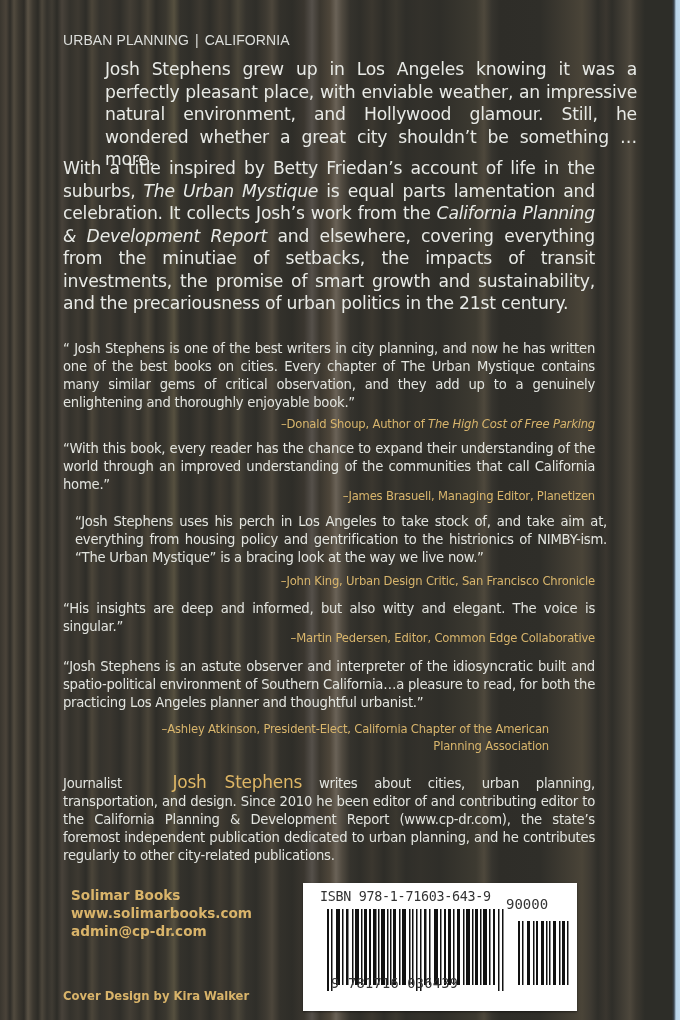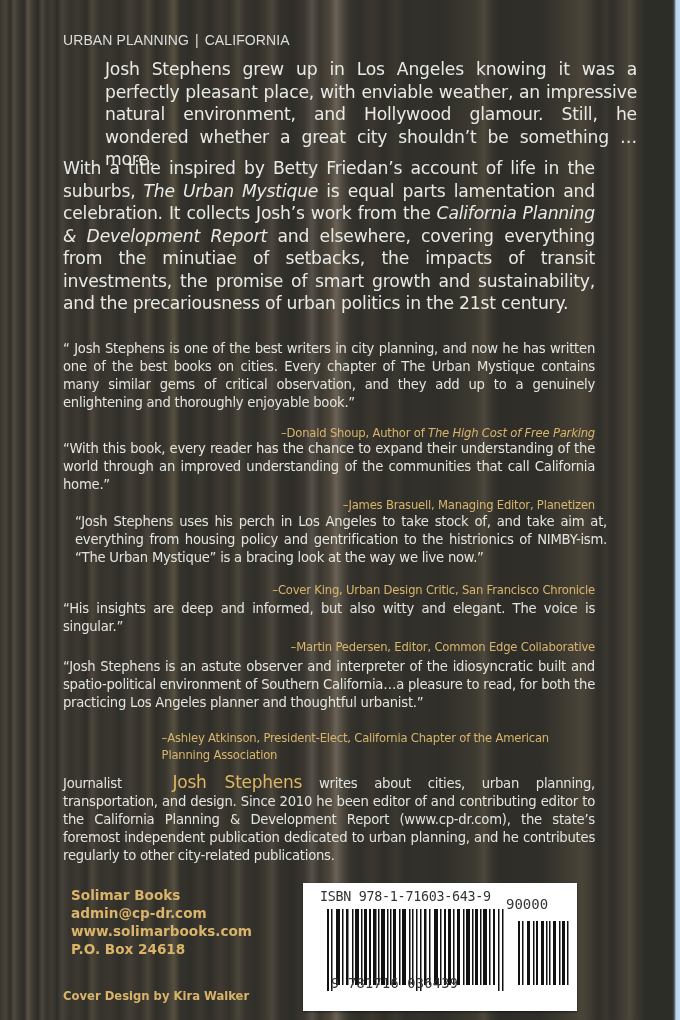--- a/index.html
+++ b/index.html
@@ -46,21 +46,21 @@
   .lead2 { top: 157px; }
   .lead em { font-style: italic; }
   .quote {
     position: absolute; left: 0; width: 532px;
     font-family: "DejaVu Sans", sans-serif; font-size: 13.2px; line-height: 18px;
     text-align: justify; letter-spacing: -0.25px; color: #e2e4df;
   }
   .attrib {
     position: absolute; right: 0;
     font-family: "DejaVu Sans", sans-serif; font-size: 11.6px; line-height: 17px;
-    color: #d8b56c; letter-spacing: -0.2px; margin-top: 9px;
+    color: #d8b56c; text-align: right; letter-spacing: -0.2px;
   }
   .attrib em { font-style: italic; }
   .bio {
     position: absolute; left: 0; top: 773px; width: 532px;
     font-family: "DejaVu Sans", sans-serif; font-size: 13.2px; line-height: 18px;
     text-align: justify; letter-spacing: -0.25px; color: #e2e4df;
   }
   .bio .name { color: #deb665; font-size: 17px; margin-left: 34px; }
   .publisher {
     position: absolute; left: 0; top: 886px;
@@ -110,40 +110,39 @@
 
   <div class="quote" style="top:340px;">“ Josh Stephens is one of the best writers in city planning, and now he has written one of the best books on cities. Every chapter of The Urban Mystique contains many similar gems of critical observation, and they add up to a genuinely enlightening and thoroughly enjoyable book.”</div>
   <div class="attrib" style="top:416px;">
     <span>–Donald Shoup, Author of </span><em>The High Cost of Free Parking</em>
   </div>
 
   <div class="quote" style="top:440px;">“With this book, every reader has the chance to expand their understanding of the world through an improved understanding of the communities that call California home.”</div>
   <div class="attrib" style="top:488px;">–James Brasuell, Managing Editor, Planetizen</div>
 
   <div class="quote" style="top:513px;margin-left:12px;">“Josh Stephens uses his perch in Los Angeles to take stock of, and take aim at, everything from housing policy and gentrification to the histrionics of NIMBY-ism. “The Urban Mystique” is a bracing look at the way we live now.”</div>
-  <div class="attrib" style="top:573px;">–Cover King, Urban Design Critic, San Francisco Chronicle</div>
+  <div class="attrib" style="top:573px;">–John King, Urban Design Critic, San Francisco Chronicle</div>
 
   <div class="quote" style="top:600px;">“His insights are deep and informed, but also witty and elegant. The voice is singular.”</div>
   <div class="attrib" style="top:630px;">–Martin Pedersen, Editor, Common Edge Collaborative</div>
 
   <div class="quote" style="top:658px;">“Josh Stephens is an astute observer and interpreter of the idiosyncratic built and spatio-political environment of Southern California…a pleasure to read, for both the practicing Los Angeles planner and thoughtful urbanist.”</div>
   <div class="attrib" style="top:721px; right:46px;">
     <div>–Ashley Atkinson, President-Elect, California Chapter of the American</div>
     <div>Planning Association</div>
   </div>
 
   <div class="bio">
     <span>Journalist </span><span class="name">Josh Stephens</span><span> writes about cities, urban planning, transportation, and design. Since 2010 he been editor of and contributing editor to the California Planning &amp; Development Report (www.cp-dr.com), the state’s foremost independent publication dedicated to urban planning, and he contributes regularly to other city-related publications.</span>
   </div>
 
   <div class="publisher">
     <div>Solimar Books</div>
+    <div>www.solimarbooks.com</div>
     <div>admin@cp-dr.com</div>
-    <div>www.solimarbooks.com</div>
-    <div>P.O. Box 24618</div>
   </div>
 
   <div class="credit">Cover Design by Kira Walker</div>
 </div>
 
 <div class="barcode-box">
   <div class="isbn-text">ISBN 978-1-71603-643-9</div>
   <div class="price-text">90000</div>
   <svg class="bars" style="left:0; top:0;" width="274" height="114">
     <g fill="#111">

